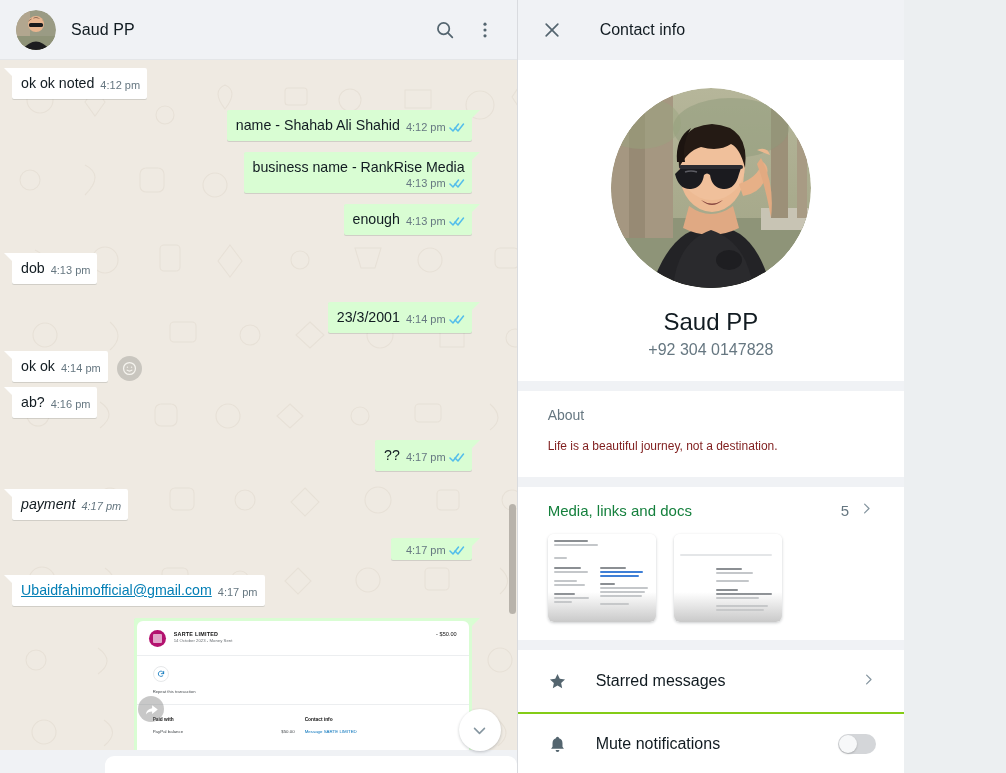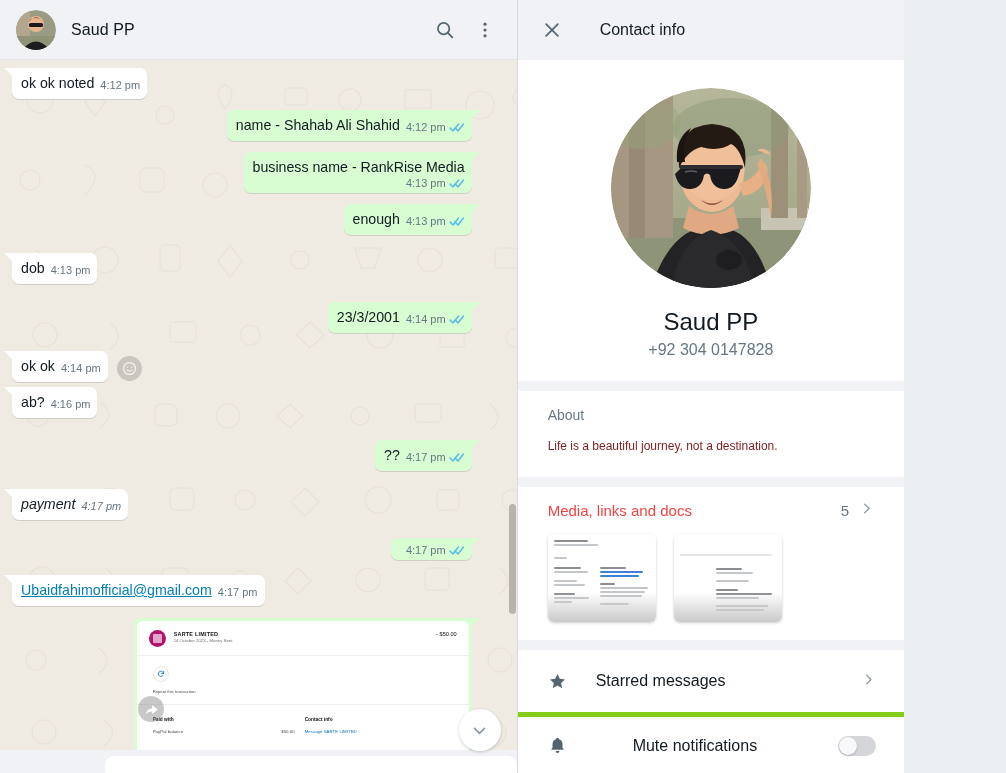--- a/index.html
+++ b/index.html
@@ -30,21 +30,21 @@
   }
   .bg-doodle { position: absolute; inset: 0; opacity: .42; pointer-events: none; }
   .msg-list { position: relative; padding: 8px 45px 6px 12px; }
 
   .row { display: flex; margin-bottom: 11px; align-items: flex-end; }
   .row.out { justify-content: flex-end; }
   .row.in { justify-content: flex-start; }
 
   .bubble {
     position: relative; max-width: 310px;
-    border-radius: 7px; padding: 6px 7px 6px 9px;
+    border-radius: 2px; padding: 6px 7px 6px 9px;
     box-shadow: 0 1px .5px rgba(11,20,26,.13);
     font-size: 14.2px; color: #111b21; line-height: 19px;
   }
   .bubble.in  { background: #ffffff; border-top-left-radius: 0; }
   .bubble.out { background: #d9fdd3; border-top-right-radius: 0; }
   .bubble.in::before {
     content: ""; position: absolute; top: 0; left: -8px;
     border-width: 0 8px 8px 0; border-style: solid;
     border-color: transparent #ffffff transparent transparent;
   }
@@ -117,35 +117,35 @@
   .avatar-lg { width: 200px; height: 200px; border-radius: 50%; margin: 0 auto; overflow: hidden; position: relative; }
   .prof-name { font-size: 24px; color: #111b21; margin-top: 20px; font-weight: 400; }
   .prof-phone { font-size: 16px; color: #667781; margin-top: 5px; }
 
   .card.about { padding: 16px 30px 20px; margin-top: 10px; }
   .about-label { font-size: 14px; color: #667781; }
   .about-text { font-size: 12px; color: #7f1d1d; margin-top: 13px; line-height: 21px; }
 
   .card.media { padding: 14px 30px 18px; margin-top: 10px; }
   .media-head { display: flex; align-items: center; }
-  .media-label { font-size: 15px; color: #ef4444; flex: 1; }
+  .media-label { font-size: 15px; color: #15803d; flex: 1; }
   .media-count { font-size: 15px; color: #667781; margin-right: 10px; }
   .thumbs { display: flex; gap: 18px; margin-top: 14px; }
   .thumb { width: 108px; height: 88px; border-radius: 6px; background: #fff;
            box-shadow: 0 1px 3px rgba(11,20,26,.22); overflow: hidden; position: relative; cursor: pointer; }
   .thumb .sheet { position: absolute; inset: 0; background: #fff; padding: 6px; }
   .thumb .fade { position: absolute; left: 0; right: 0; bottom: 0; height: 30px;
                  background: linear-gradient(to bottom, rgba(210,210,210,0), #c9c9c9); }
   .ln { height: 1.5px; background: #c4c7ca; border-radius: 1px; margin-bottom: 2.5px; }
   .ln.blue { background: #3f7fd6; }
   .ln.dark { background: #8b8f93; }
 
   .card.menu { margin-top: 10px; }
   .menu-row { display: flex; align-items: center; height: 62px; padding: 0 28px; cursor: pointer; }
-  .menu-row + .menu-row { border-top: 5px solid #84cc16; gap: 37px; }
+  .menu-row + .menu-row { border-top: 2px solid #84cc16; }
   .menu-ico { width: 24px; display: flex; justify-content: center; flex: 0 0 24px; }
   .menu-label { font-size: 16px; color: #111b21; margin-left: 26px; flex: 1; }
   .toggle { width: 38px; height: 20px; border-radius: 10px; background: #d4d6d9; position: relative; cursor: pointer; }
   .toggle .knob { position: absolute; left: 1px; top: 1px; width: 18px; height: 18px; border-radius: 50%; background: #f7f8f9; box-shadow: 0 1px 2px rgba(0,0,0,.2); }
 
   
   .portrait { position: absolute; inset: 0; }
 </style>
 </head>
 <body>

